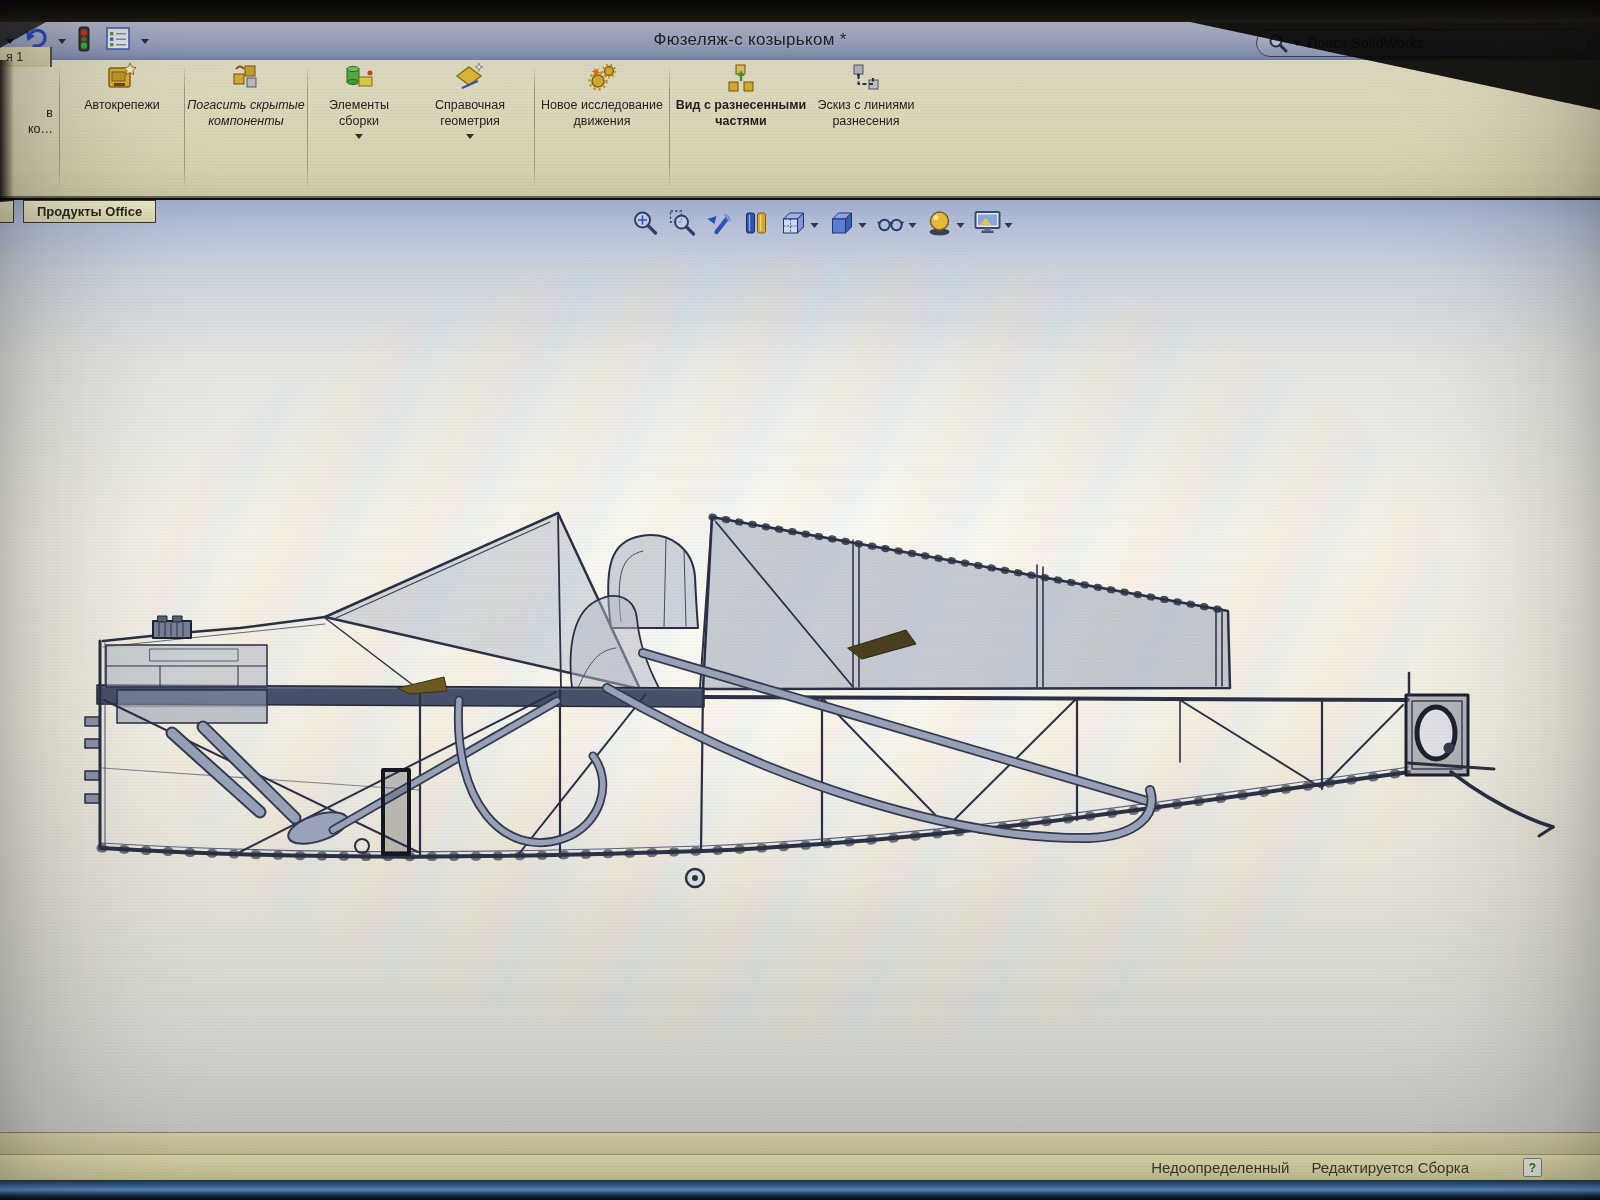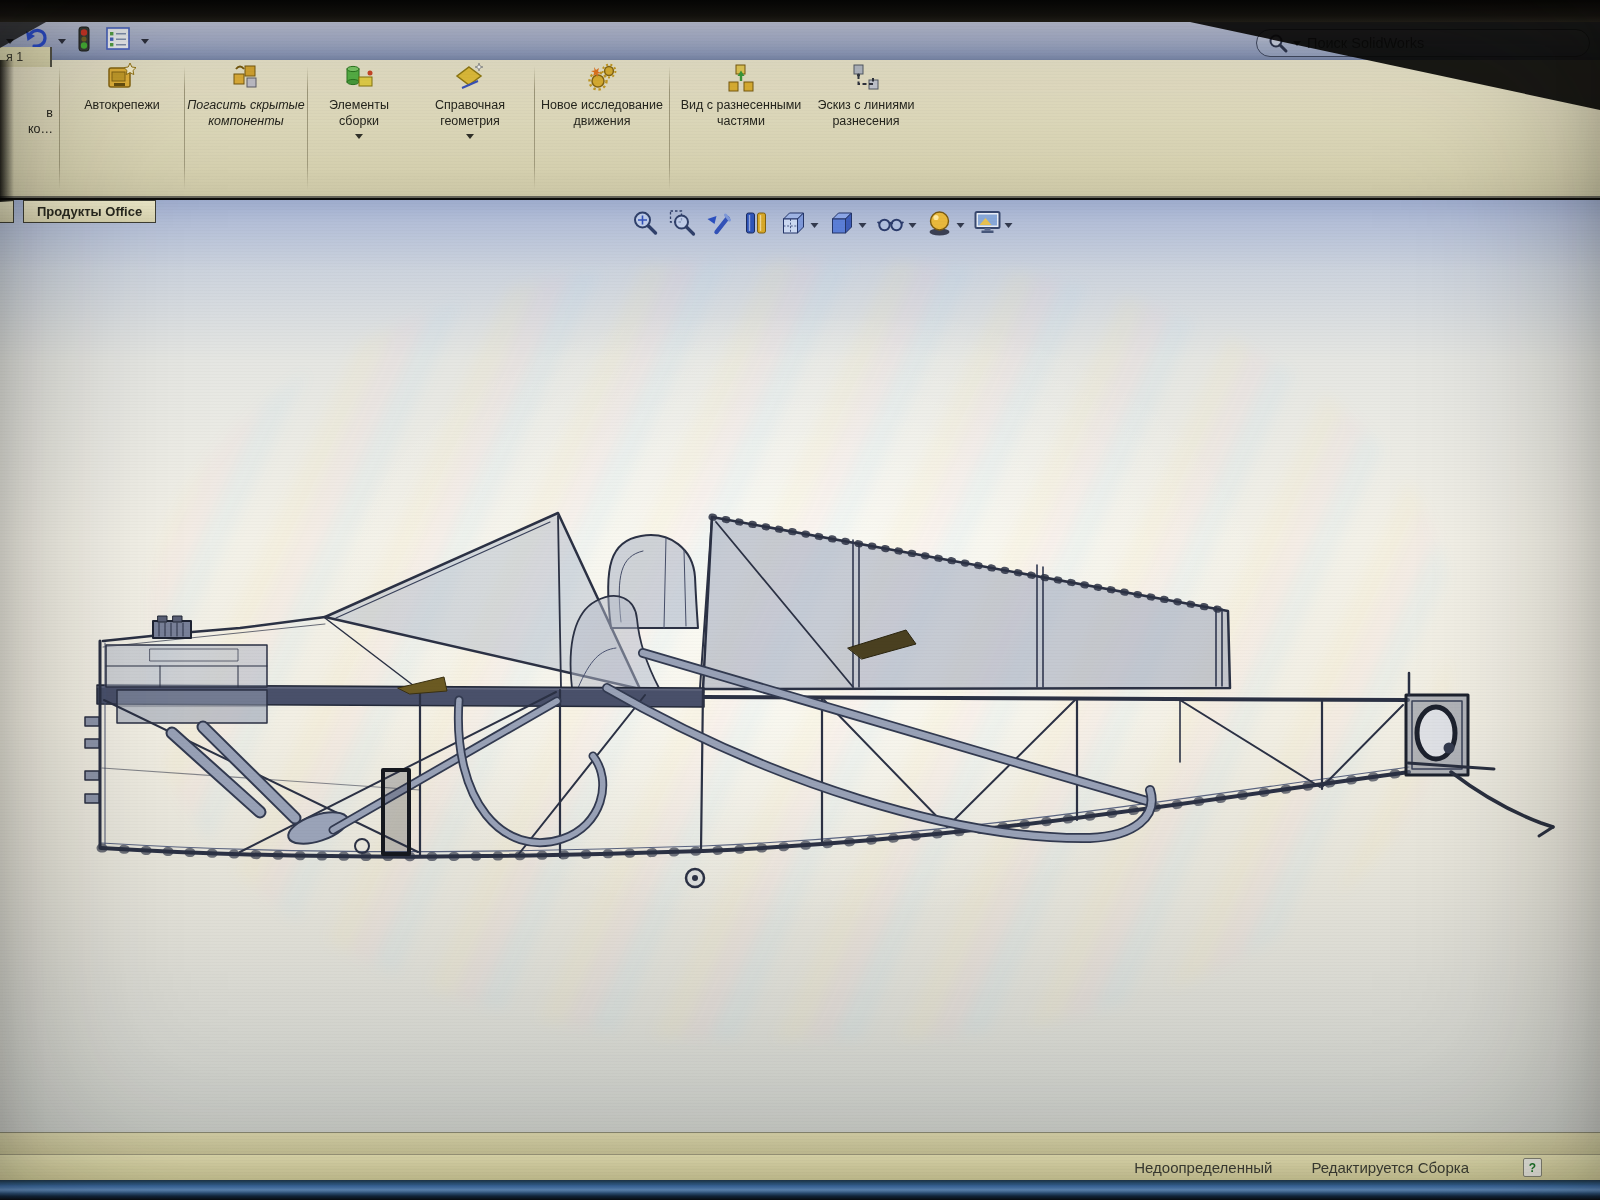--- a/index.html
+++ b/index.html
@@ -72,21 +72,21 @@
   svg.model{position:absolute;left:0;top:0;z-index:2;}
   
   .modeltabs{position:absolute;left:0;top:1132px;width:1600px;height:22px;
     background:linear-gradient(180deg,#ddd8ae,#d0cb9e);border-top:1px solid #8b8a74;box-sizing:border-box;}
   .modeltab{position:absolute;left:0;top:1px;width:52px;height:20px;background:linear-gradient(180deg,#ece8bf,#dcd7ae);
     border-right:2px solid #565549;display:flex;align-items:center;padding-left:6px;box-sizing:border-box;
     font-size:12.5px;color:#3a3a30;margin-top:46px;}
   .statusbar{position:absolute;left:0;top:1154px;width:1600px;height:26px;box-sizing:border-box;
     background:linear-gradient(180deg,#ebe7b8,#dcd7a2);border-top:1px solid #a6a284;
     display:flex;align-items:center;justify-content:flex-end;padding-right:58px;font-size:15px;color:#3e4036;}
-  .status-state{margin-right:39px;}
+  .status-state{margin-right:22px;}
   .status-mode{margin-right:54px;}
   .helpbox{width:17px;height:17px;background:#f6f6ee;border:1px solid #8a8a7a;border-radius:2px;
     display:flex;align-items:center;justify-content:center;font-size:12px;font-weight:700;color:#1c7c2c;}
   .taskbar{position:absolute;left:0;top:1180px;width:1600px;height:20px;
     background:linear-gradient(180deg,#20394f 0,#2c567e 3px,#3f73b0 6px,#6b9bd2 10px,#35608f 13px,#132c49 16px,#060b12 100%);}
 </style>
 </head>
 <body>
 
 <div class="screen">
@@ -115,20 +115,21 @@
           <span><svg width="28" height="26" viewBox="0 0 28 26">
               <rect x="3" y="2" width="22" height="21" fill="#f7fafd" stroke="#4a66c8" stroke-width="1.6"></rect>
               <rect x="6" y="6" width="3.4" height="3.4" fill="#58a848"></rect>
               <rect x="6" y="11.5" width="3.4" height="3.4" fill="#4a66c8"></rect>
               <rect x="6" y="17" width="3.4" height="3.4" fill="#58a848"></rect>
               <path d="M12,7.7 H22 M12,13.2 H22 M12,18.7 H22" stroke="#8898b8" stroke-width="1.6"></path>
             </svg></span>
         </span>
         <span class="caret"></span>
       </div>
+    <div class="title">Фюзеляж-с козырьком *</div>
     <div class="search">
       <svg width="22" height="22" viewBox="0 0 22 22">
         <circle cx="9" cy="9" r="5.5" fill="rgba(235,240,250,.5)" stroke="#2e3650" stroke-width="2"></circle>
         <line x1="13" y1="13" x2="19" y2="19" stroke="#2e3650" stroke-width="3" stroke-linecap="round"></line>
       </svg>
       <span class="caret"></span>
       <input type="text" placeholder="Поиск SolidWorks" style="">
     </div>
   </div>
 
@@ -193,21 +194,21 @@
             <circle cx="12" cy="20" r="6" fill="#e0b434" stroke="#8a6a14" stroke-width="1.5"></circle>
             <circle cx="12" cy="20" r="8.5" stroke="#caa026" stroke-width="2.4" fill="none" stroke-dasharray="2.4,2.8"></circle>
             <circle cx="23" cy="10" r="4.4" fill="#e0b434" stroke="#8a6a14" stroke-width="1.5"></circle>
             <circle cx="23" cy="10" r="6.4" stroke="#caa026" stroke-width="2" fill="none" stroke-dasharray="2,2.4"></circle>
             <polygon points="8,6 10,9 13,7 12,10.5 15,12 11.5,12.8 12,16 9.5,13.5 7,15 8.2,11.5 5,10 8.5,9.4" fill="#e87820"></polygon>
           </svg>
         </div>
         <div class="rlabel">Новое исследование движения</div>
       </div>
       <div class="rsep"></div>
-      <div class="rbtn" style="width: 138px;">
+      <div class="rbtn" style="width: 138px; font-weight: bold;">
         <div class="ricon">
           <svg width="32" height="32" viewBox="0 0 32 32">
             <rect x="4" y="21" width="9" height="9" fill="#e0b434" stroke="#7a5c10"></rect>
             <rect x="19" y="21" width="9" height="9" fill="#e0b434" stroke="#7a5c10"></rect>
             <rect x="11" y="4" width="9" height="9" fill="#e8cc58" stroke="#7a5c10"></rect>
             <line x1="16" y1="20" x2="16" y2="15" stroke="#3c9e3c" stroke-width="2.4"></line>
             <polygon points="12.5,15 19.5,15 16,9.5" fill="#3c9e3c"></polygon>
           </svg>
         </div>
         <div class="rlabel">Вид с разнесенными частями</div>

